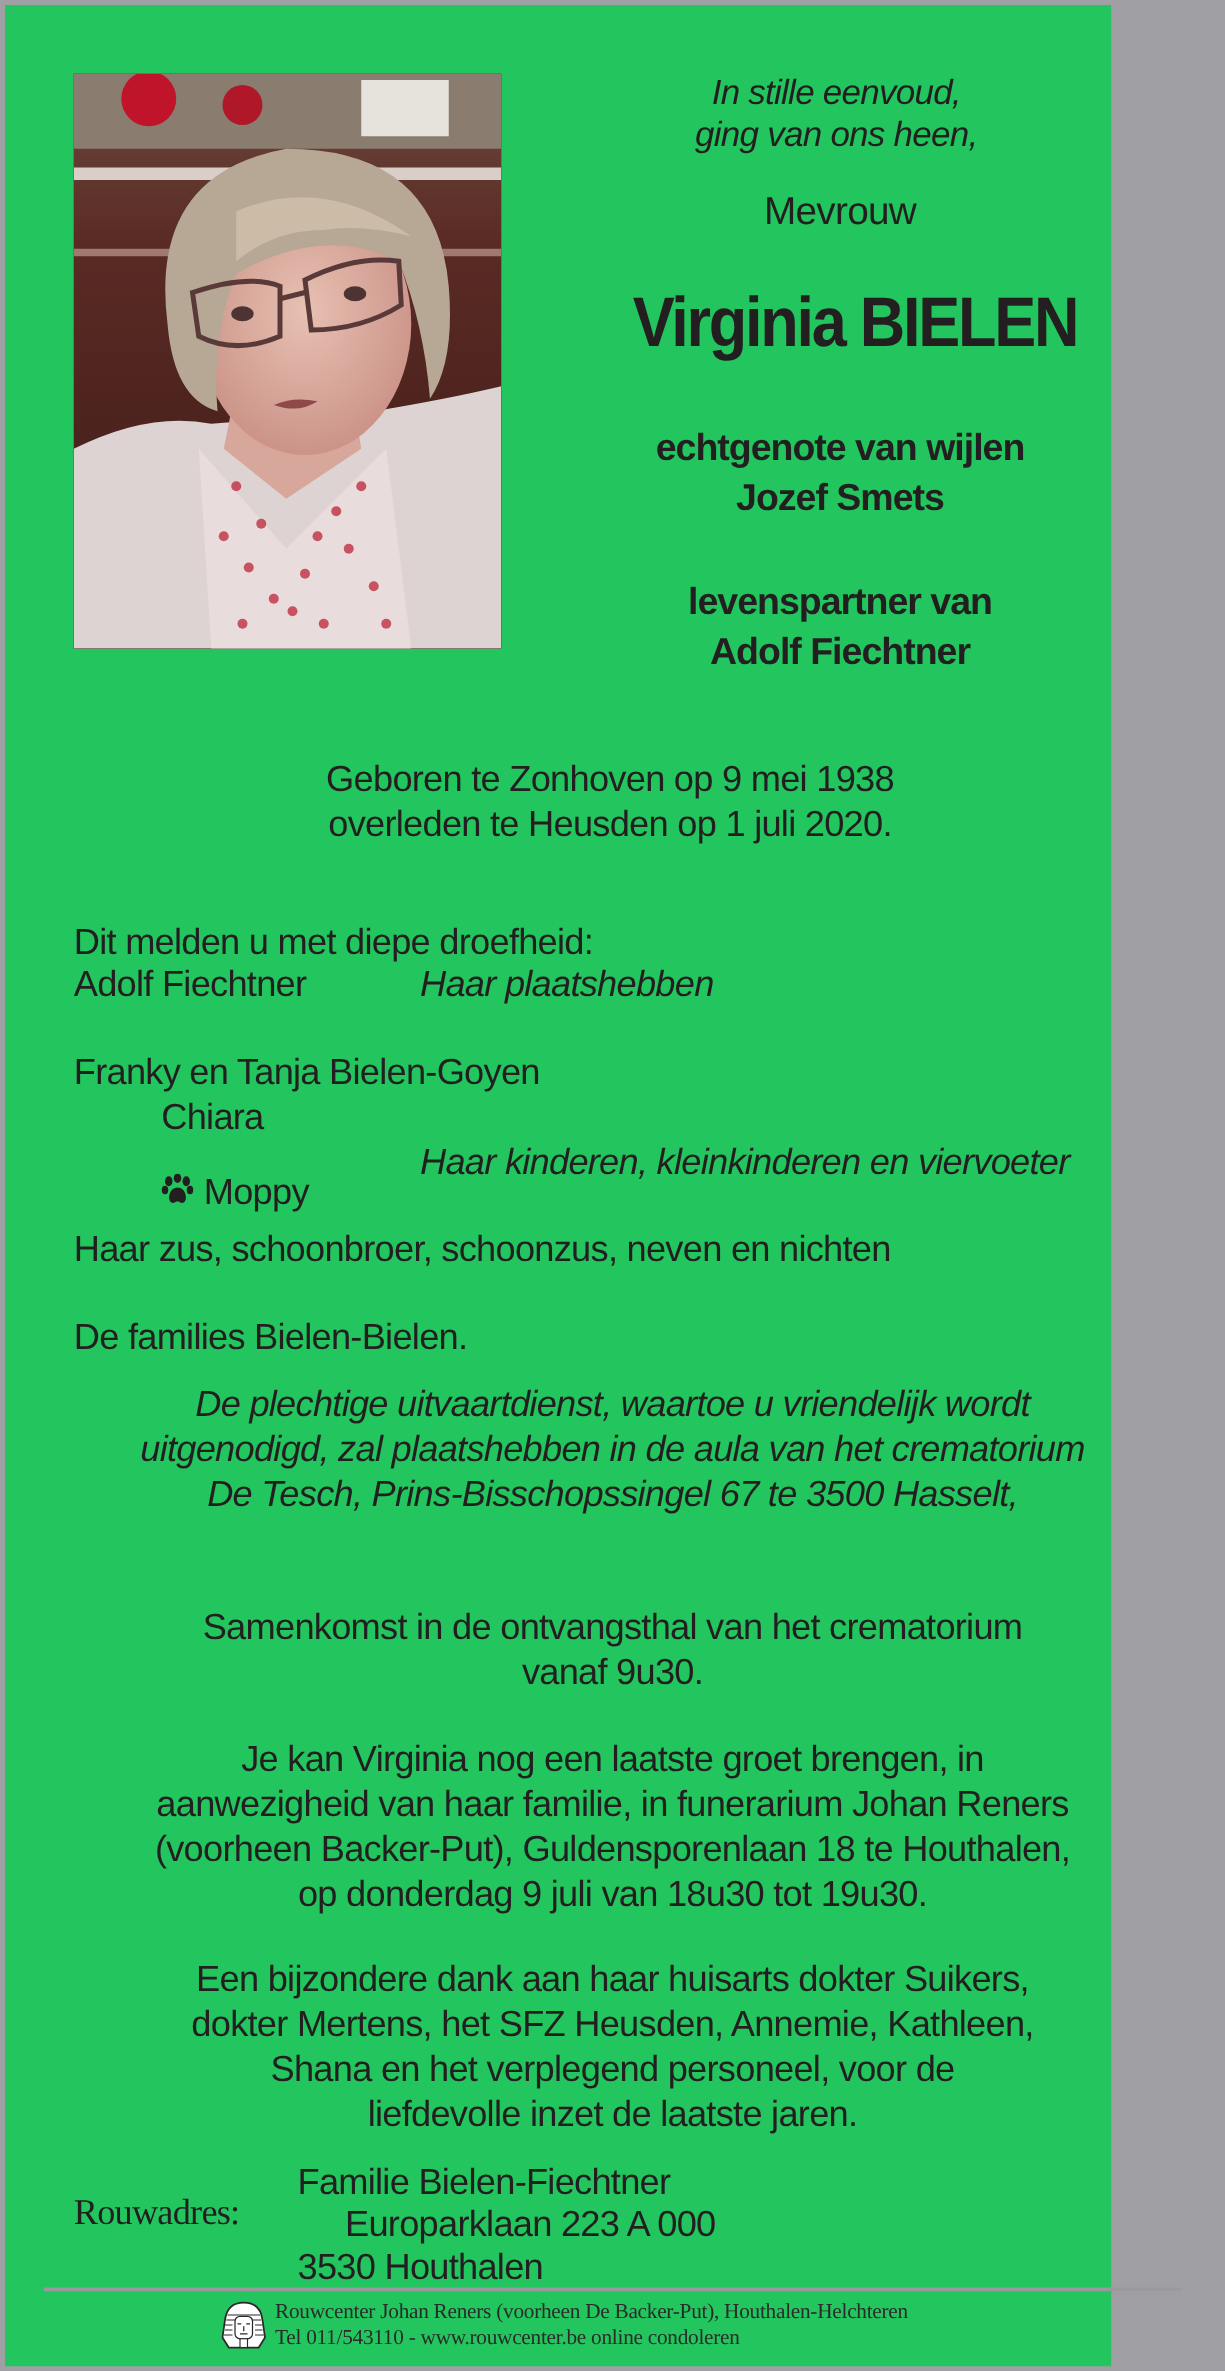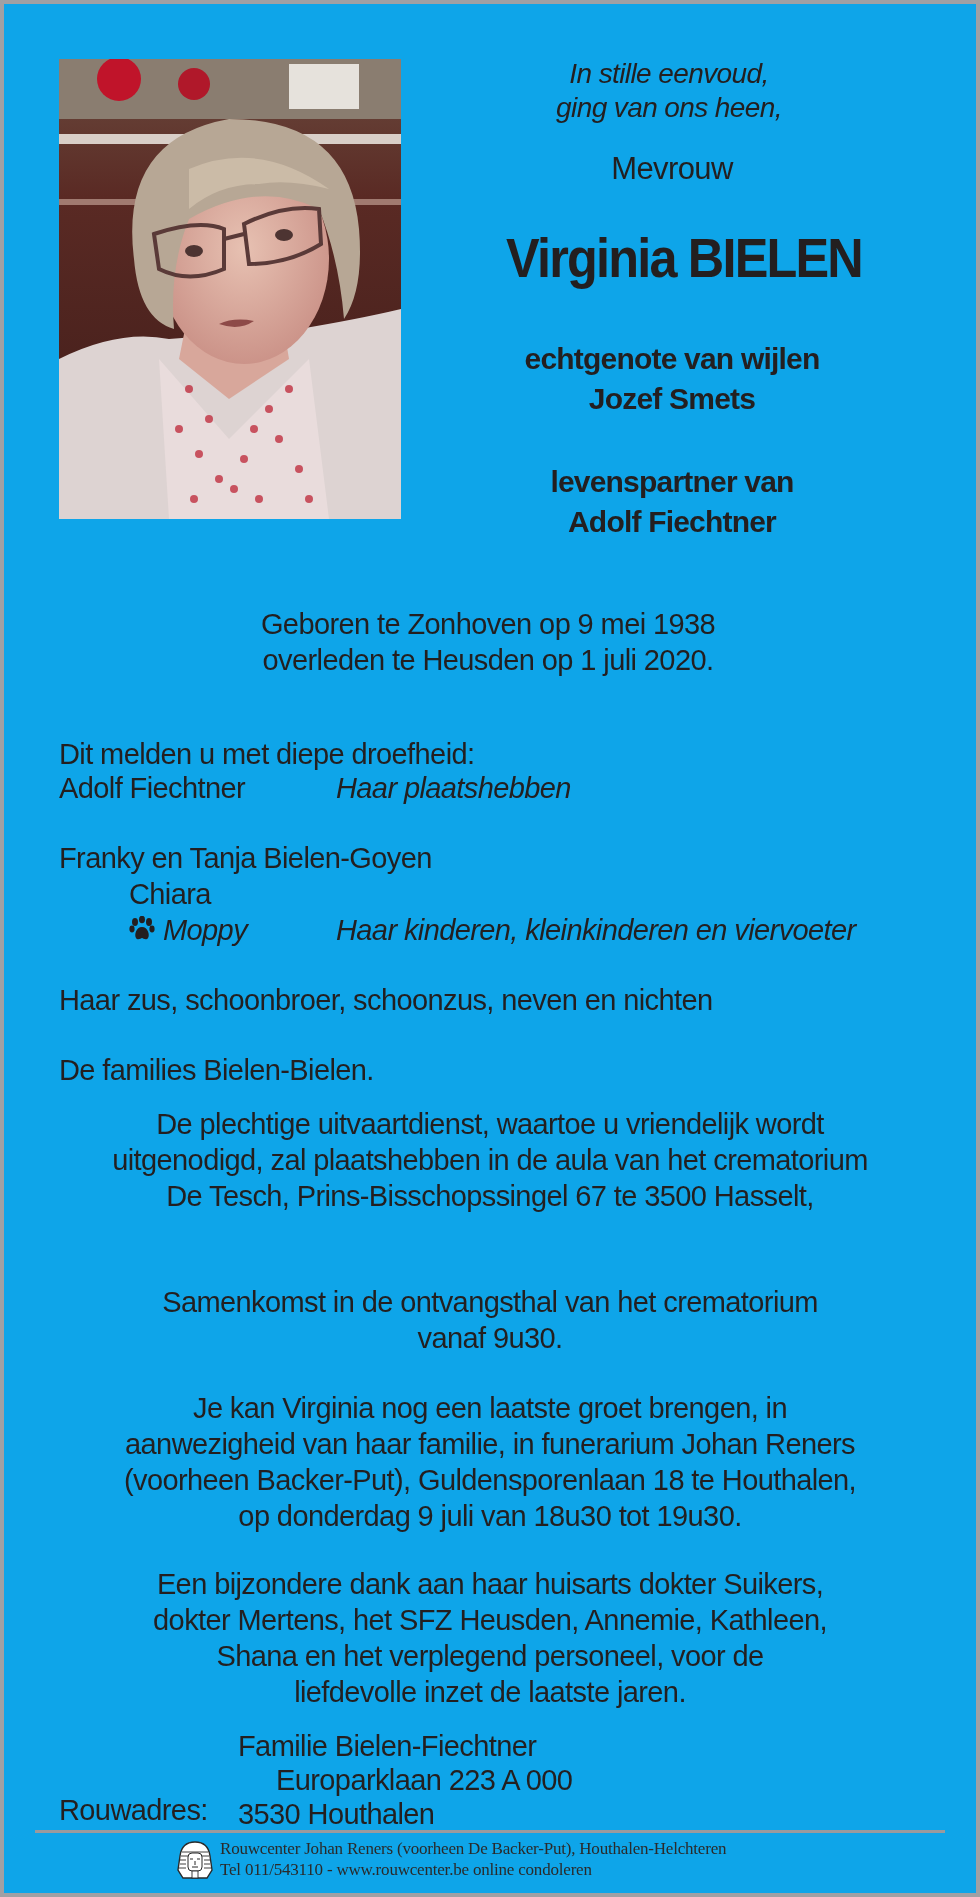--- a/index.html
+++ b/index.html
@@ -1,17 +1,17 @@
 <!DOCTYPE html>
 <html><head>
 <meta charset="utf-8">
 <style>
   html, body { margin:0; padding:0; }
   body { width:980px; height:1897px; background:#a0a0a4; position:relative; overflow:hidden; font-family:"Liberation Sans", sans-serif; color:#231f20; }
-  .page { position:absolute; left:4px; top:4px; width:972px; height:1889px; background:#0ea5e9; }
+  .page { position:absolute; left:4px; top:4px; width:885px; height:1889px; background:#22c55e; }
   .abs { position:absolute; white-space:nowrap; }
   .c { transform:translateX(-50%); text-align:center; }
   .t { font-size:29px; letter-spacing:-0.6px; line-height:36px; }
   .i { font-style:italic; }
   .b { font-weight:bold; }
   .photo { position:absolute; left:55px; top:55px; width:342px; height:460px; overflow:hidden; background:#4a2520; }
   .sep { position:absolute; left:31px; top:1826px; width:910px; height:3px; background:#9a9a9e; }
   .foot { font-family:"Liberation Serif", serif; font-size:17px; line-height:20px; color:#2a2a2a; letter-spacing:-0.2px; }
   .para { position:absolute; left:0; width:972px; text-align:center; }
   .para div { font-size:29px; letter-spacing:-0.6px; line-height:36px; }
@@ -93,38 +93,38 @@
   <div class="abs c t" style="left:484px; top:602px;">Geboren te Zonhoven op 9 mei 1938</div>
   <div class="abs c t" style="left:484px; top:638px;">overleden te Heusden op 1 juli 2020.</div>
 
   <div class="abs t" style="left:55px; top:696px;margin-top:36px;">Dit melden u met diepe droefheid:</div>
 
   <div class="abs t" style="left:55px; top:766px;">Adolf Fiechtner</div>
   <div class="abs t i" style="left:332px; top:766px;">Haar plaatshebben</div>
 
   <div class="abs t" style="left:55px; top:836px;">Franky en Tanja Bielen-Goyen</div>
   <div class="abs t" style="left:125px; top:872px;">Chiara</div>
-  <div class="abs t" style="left:125px; top:908px;font-style:italic;">
+  <div class="abs t" style="left:125px; top:932px;">
     <span style="display:inline-block; vertical-align:-2px; margin-right:8px;">
       <svg width="26" height="26" viewBox="0 0 26 26">
         <ellipse cx="6" cy="6" rx="3" ry="4" fill="#231f20"></ellipse>
         <ellipse cx="13" cy="3.5" rx="3" ry="3.8" fill="#231f20"></ellipse>
         <ellipse cx="20" cy="6" rx="3" ry="4" fill="#231f20"></ellipse>
         <ellipse cx="3" cy="13" rx="2.6" ry="3.4" fill="#231f20"></ellipse>
         <ellipse cx="23" cy="13" rx="2.6" ry="3.4" fill="#231f20"></ellipse>
         <path d="M13 11 C7 11 5 19 7 22 C9 25 12 22 13 22 C14 22 17 25 19 22 C21 19 19 11 13 11 Z" fill="#231f20"></path>
       </svg>
     </span><span>Moppy</span>
   </div>
   <div class="abs t i" style="left:332px; top:908px;">Haar kinderen, kleinkinderen en viervoeter</div>
 
   <div class="abs t" style="left:55px; top:978px;">Haar zus, schoonbroer, schoonzus, neven en nichten</div>
   <div class="abs t" style="left:55px; top:1048px;">De families Bielen-Bielen.</div>
 
-  <div class="para" style="top:1102px;">
+  <div class="para" style="top:1102px;font-style:italic;">
     <div>De plechtige uitvaartdienst, waartoe u vriendelijk wordt</div>
     <div>uitgenodigd, zal plaatshebben in de aula van het crematorium</div>
     <div>De Tesch, Prins-Bisschopssingel 67 te 3500 Hasselt,</div>
   </div>
 
   <div class="para" style="top:1280px;">
     <div>Samenkomst in de ontvangsthal van het crematorium</div>
     <div>vanaf 9u30.</div>
   </div>
 
@@ -135,21 +135,21 @@
     <div>op donderdag 9 juli van 18u30 tot 19u30.</div>
   </div>
 
   <div class="para" style="top:1562px;">
     <div>Een bijzondere dank aan haar huisarts dokter Suikers,</div>
     <div>dokter Mertens, het SFZ Heusden, Annemie, Kathleen,</div>
     <div>Shana en het verplegend personeel, voor de</div>
     <div>liefdevolle inzet de laatste jaren.</div>
   </div>
 
-  <div class="abs t" style="left:55px; top:1788px;">Rouwadres:</div>
+  <div class="abs t" style="left:55px; top:1748px;font-family:Liberation Serif, serif;">Rouwadres:</div>
   <div class="abs t" style="left:234px; top:1724px;">Familie Bielen-Fiechtner</div>
   <div class="abs t" style="left:234px; top:1758px;margin-left:38px;">Europarklaan 223 A 000</div>
   <div class="abs t" style="left:234px; top:1792px;">3530 Houthalen</div>
 
   <div class="sep"></div>
 
   <div class="abs" style="left:173px; top:1836px;">
     <svg width="36" height="40" viewBox="0 0 36 40">
       <path d="M18 2 C8 2 4 8 3 16 L1 30 L6 38 L30 38 L35 30 L33 16 C32 8 28 2 18 2 Z" fill="#fff" stroke="#2a2a2a" stroke-width="1.4"></path>
       <g stroke="#2a2a2a" stroke-width="0.9">

